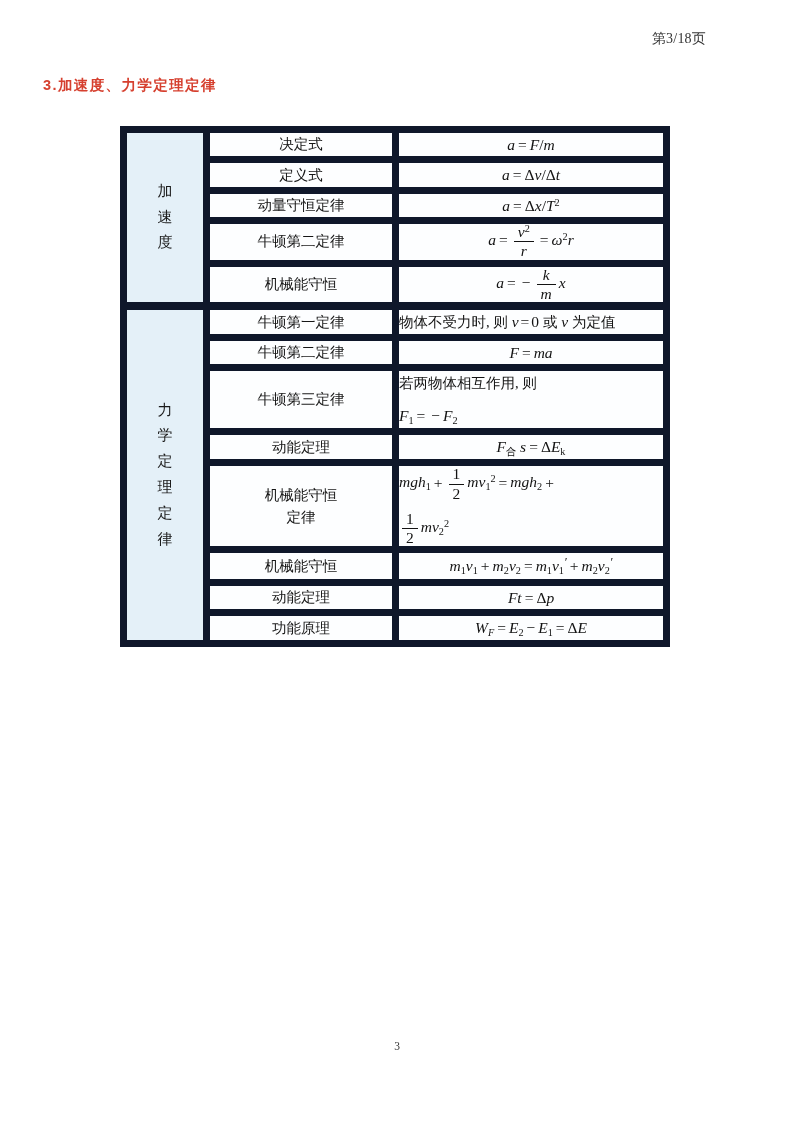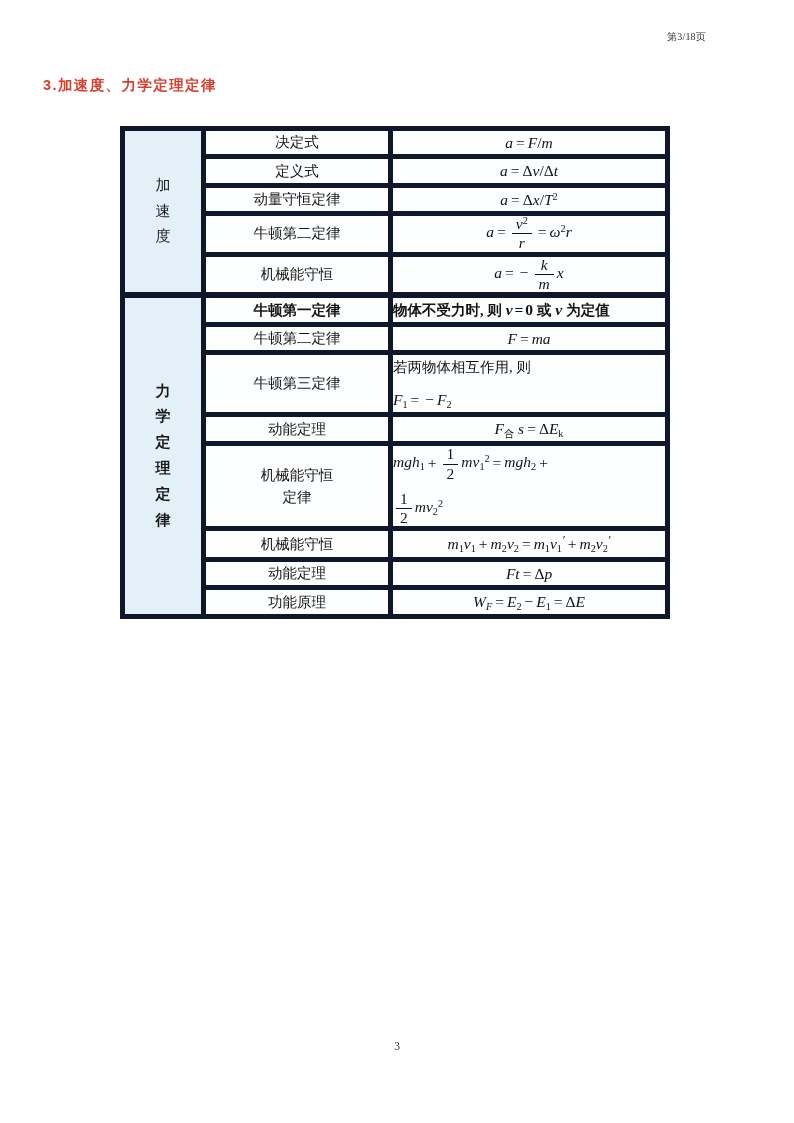--- a/index.html
+++ b/index.html
@@ -13,21 +13,21 @@
     position: relative;
     font-family: "Liberation Serif", "DejaVu Serif", serif;
     color: #1a1a1a;
     overflow: hidden;
   }
 
   .page-header {
     position: absolute;
     top: 30px;
     right: 88px;
-    font-size: 10px;
+    font-size: 14px;
     color: #333333;
     letter-spacing: 0.2px;
     font-family: "Liberation Serif", serif;
   }
 
   .section-title {
     position: absolute;
     top: 76px;
     left: 43px;
     font-size: 14.5px;
@@ -51,21 +51,21 @@
     width: 550px;
     table-layout: fixed;
     border-left: 3px solid #27a8d4;
     border-right: 3px solid #27a8d4;
     border-top: 3px solid #27a8d4;
     border-bottom: 3px solid #27a8d4;
     background: #fdfeff;
   }
 
   table.fx td {
-    border: 5px solid #0f172a;
+    border: 7px solid #0f172a;
     padding: 0;
     vertical-align: middle;
   }
 
   
   td.group-cell {
     width: 76px;
     background: #e4f0f8;
     text-align: center;
     vertical-align: middle;
@@ -99,22 +99,21 @@
     background: #fdfeff;
     color: #131313;
     margin-top: 48px;
   }
   td.formula-cell.left-align {
     text-align: left;
   }
 
   
   tr.section-break > td {
-    border-top: 6px solid #0f172a;
-    font-weight: bold;
+    border-top: 8px solid #0f172a;
   }
 
   
   .math {
     font-family: "Liberation Serif", "DejaVu Serif", serif;
     font-style: italic;
     font-size: 15.5px;
     white-space: nowrap;
     display: inline-block;
     line-height: 1.5;

